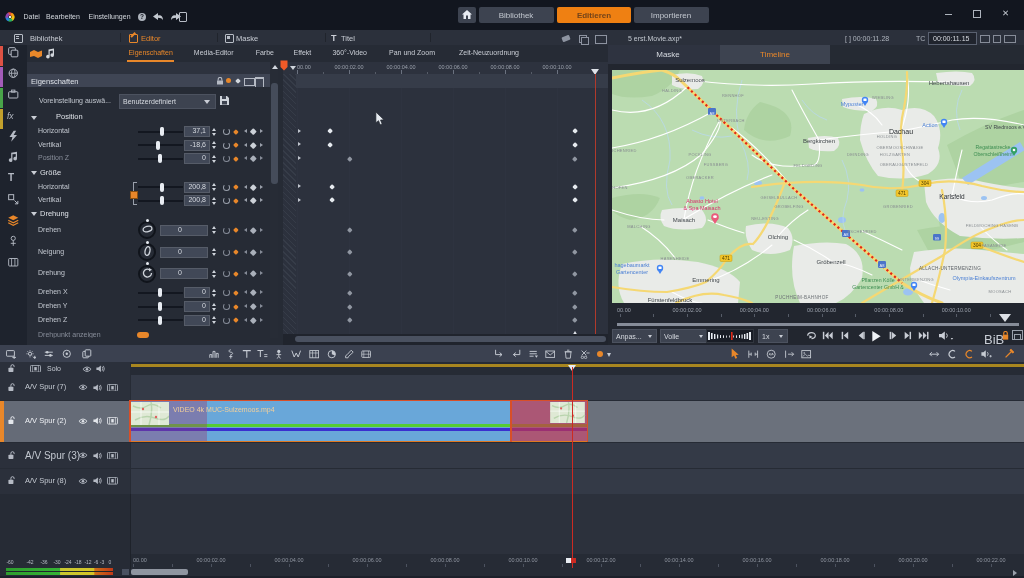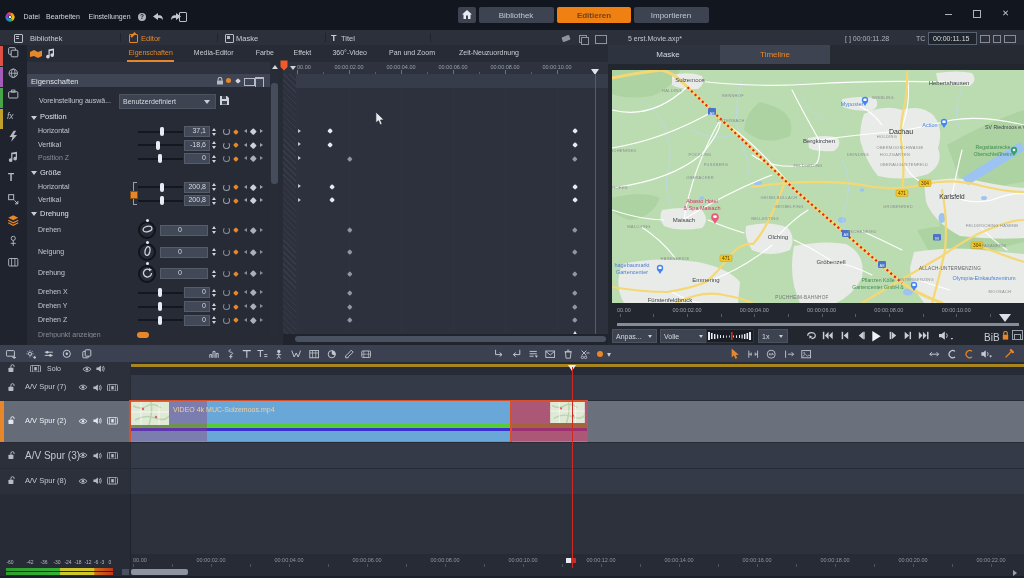--- a/index.html
+++ b/index.html
@@ -148,21 +148,21 @@
 <div class="tx" style="left:39px;top:97px;font-size:7px;color:#c3c8d0;font-weight:normal;">Voreinstellung auswä...</div>
 <div class="a" style="left:119px;top:94px;width:95px;height:13px;background:#3d4350;border:1px solid #4c525f"></div>
 <div class="tx" style="left:123px;top:97.5px;font-size:7px;color:#d6dae0;font-weight:normal;">Benutzerdefiniert</div>
 <div class="a" style="left:204px;top:99.5px;width:0;height:0;border-left:3.0px solid transparent;border-right:3.0px solid transparent;border-top:4px solid #c9cdd5"></div>
 <svg class="a" style="left:219px;top:95px" width="11" height="11" viewBox="0 0 11 11">
       <path d="M1 1 H8 L10 3 V10 H1 Z" fill="#cfd4db"></path>
       <rect x="3" y="6" width="5" height="3.5" fill="#3d4350"></rect>
       <rect x="3" y="1" width="4" height="3" fill="#3d4350"></rect>
     </svg>
 <div class="a" style="left:31px;top:115.5px;width:0;height:0;border-left:3.0px solid transparent;border-right:3.0px solid transparent;border-top:4px solid #c9cdd5"></div>
-<div class="tx" style="left:40px;top:112px;font-size:7.5px;color:#dde1e7;font-weight:normal;">Position</div>
+<div class="tx" style="left:56px;top:112px;font-size:7.5px;color:#dde1e7;font-weight:normal;">Position</div>
 <div class="tx" style="left:38px;top:127.0px;font-size:7px;color:#c3c8d0;font-weight:normal;">Horizontal</div>
 <div class="a" style="left:138px;top:130.5px;width:45px;height:2px;background:#131720"></div>
 <div class="a" style="left:159.5px;top:127.0px;width:4px;height:9px;background:#e8ecf2;border-radius:1.5px 1.5px 2px 2px"></div>
 <div class="a" style="left:184px;top:126.0px;width:26px;height:11px;background:#414857;border:1px solid #565c68;box-sizing:border-box"></div>
 <div class="tx" style="left:184px;top:127.0px;width:22px;font-size:7px;color:#d6dae0;text-align:right">37,1</div>
 <div class="a spin" style="left:211px;top:127.0px;width:8px;height:9px"></div>
 <div class="a" style="left:223px;top:128.0px;width:7px;height:7px;border:1.2px solid #9aa0ab;border-radius:50%;box-sizing:border-box;border-top-color:transparent"></div>
 <div class="dmd" style="left:234.1px;top:129.6px;width:3.8px;height:3.8px;background:#e8872a"></div>
 <div class="a" style="left:243.5px;top:129.0px;width:0;height:0;border-top:2.5px solid transparent;border-bottom:2.5px solid transparent;border-right:3.5px solid #9aa0ab"></div>
 <div class="dmd" style="left:250.7px;top:129.2px;width:4.6px;height:4.6px;background:#ccd1d8"></div>
@@ -657,21 +657,21 @@
 <svg class="a" style="left:918px;top:331px" width="11.5" height="9" viewBox="0 0 14 11">
       <path d="M1 1 L5.5 5.5 L1 10 Z" fill="#c9cdd5"></path>
       <path d="M6 1 L10.5 5.5 L6 10 Z" fill="#c9cdd5"></path>
       <rect x="11" y="1" width="1.8" height="9" fill="#c9cdd5"></rect>
     </svg>
 <svg class="a" style="left:939px;top:330.5px" width="15" height="9.2" viewBox="0 0 18 11">
       <path d="M0 3.5 H3 L7 0.5 V10.5 L3 7.5 H0 Z" fill="#c9cdd5"></path>
       <path d="M9 3 Q11 5.5 9 8" fill="none" stroke="#c9cdd5" stroke-width="1.2"></path>
       <path d="M14 8.5 L17 8.5 L15.5 10.5 Z" fill="#c9cdd5"></path>
     </svg>
-<div class="tx" style="left:984px;top:331.5px;font-size:10px;color:#c9cdd5;font-weight:normal;">BiB</div>
+<div class="tx" style="left:984px;top:331.5px;font-size:13px;color:#c9cdd5;font-weight:normal;">BiB</div>
 <svg class="a" style="left:1001px;top:330.5px" width="9" height="10" viewBox="0 0 10 11">
       <rect x="2" y="4" width="6" height="5.5" fill="#e8872a"></rect>
       <path d="M3 4 V2.5 A2 2 0 0 1 7 2.5 V4" fill="none" stroke="#e8872a" stroke-width="1.3"></path>
     </svg>
 <div class="a" style="left:1012px;top:330px;width:9px;height:8px;border:1px solid #9aa0ab"></div>
 <div class="a" style="left:1014px;top:333.5px;width:5px;height:4.5px;border:1px solid #9aa0ab;background:#22262f"></div>
 <div class="a" style="left:0;top:345px;width:1024px;height:17px;background:#3b4150"></div>
 <svg class="a" style="left:6px;top:348.5px" width="10.4" height="10.4" viewBox="0 0 13 13">
       <rect x="0.5" y="2" width="10" height="7" rx="1" fill="none" stroke="#c6cbd3" stroke-width="1.2"></rect>
       <path d="M8 10.5 H12.5 M10.2 8.2 V12.5" stroke="#c6cbd3" stroke-width="1.2"></path>

